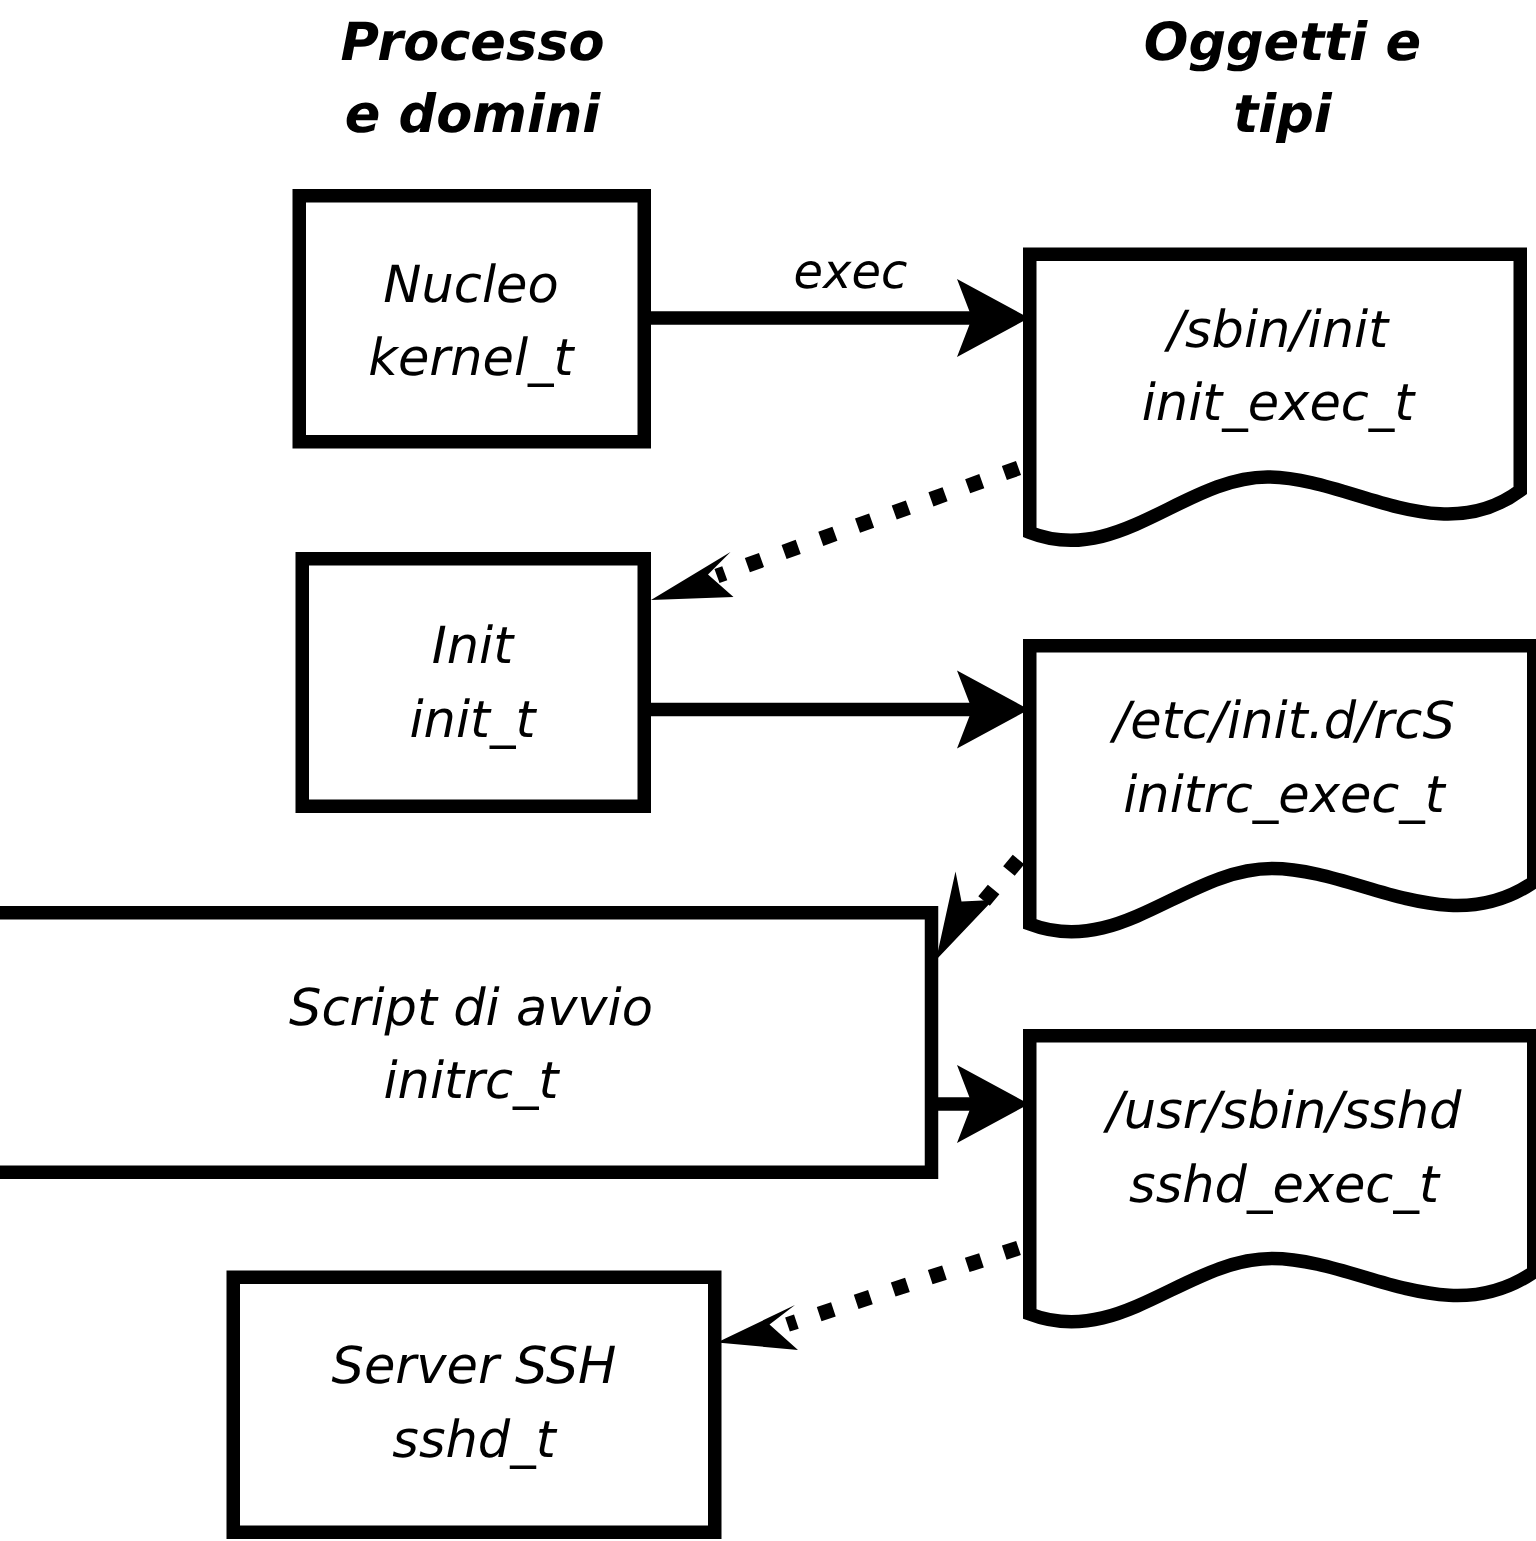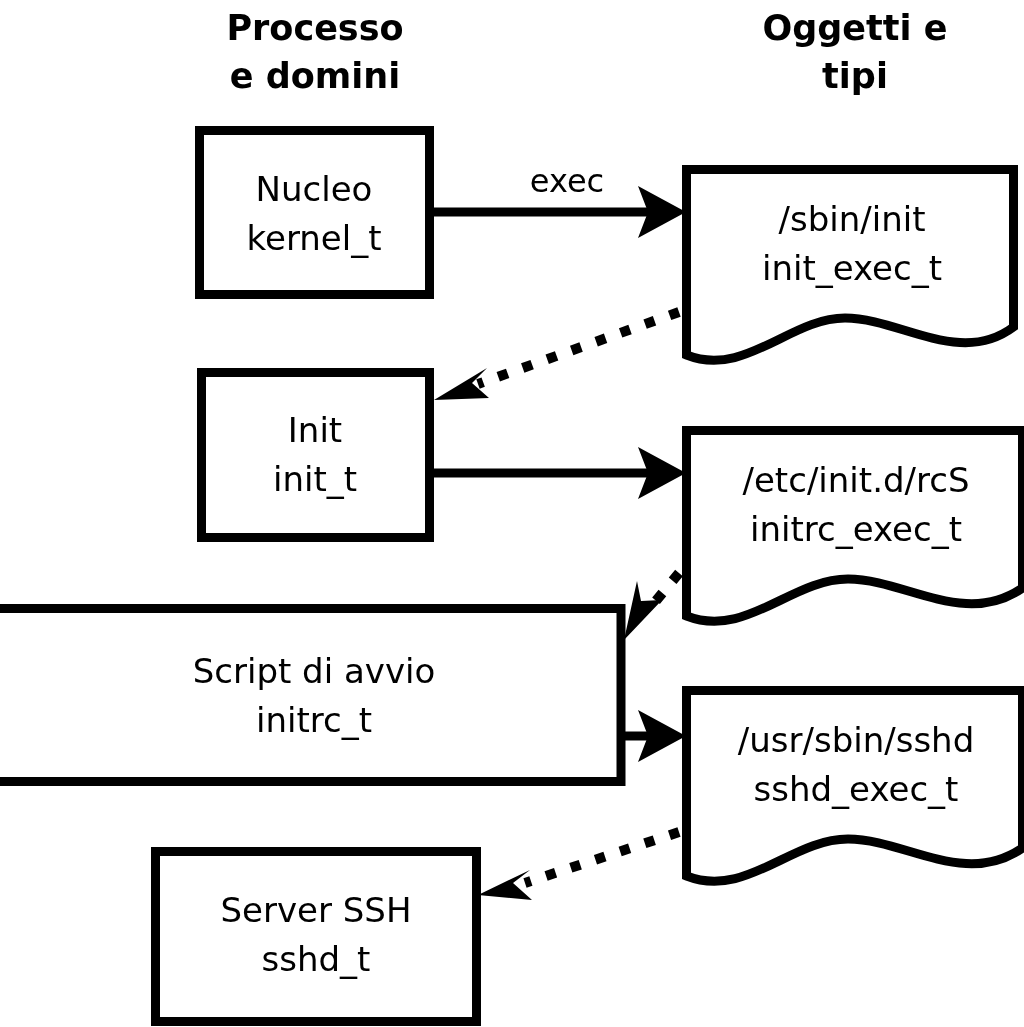--- a/index.html
+++ b/index.html
@@ -10,20 +10,21 @@
   }
   body {
     font-family: "DejaVu Sans", "Liberation Sans", sans-serif;
   }
   #stage {
     position: relative;
     width: 1024px;
     height: 1027px;
     background: #ffffff;
     overflow: hidden;
+    font-style: italic;
   }
   #diagram-svg {
     position: absolute;
     left: 0;
     top: 0;
     width: 1024px;
     height: 1027px;
     display: block;
   }
   .col-heading {

